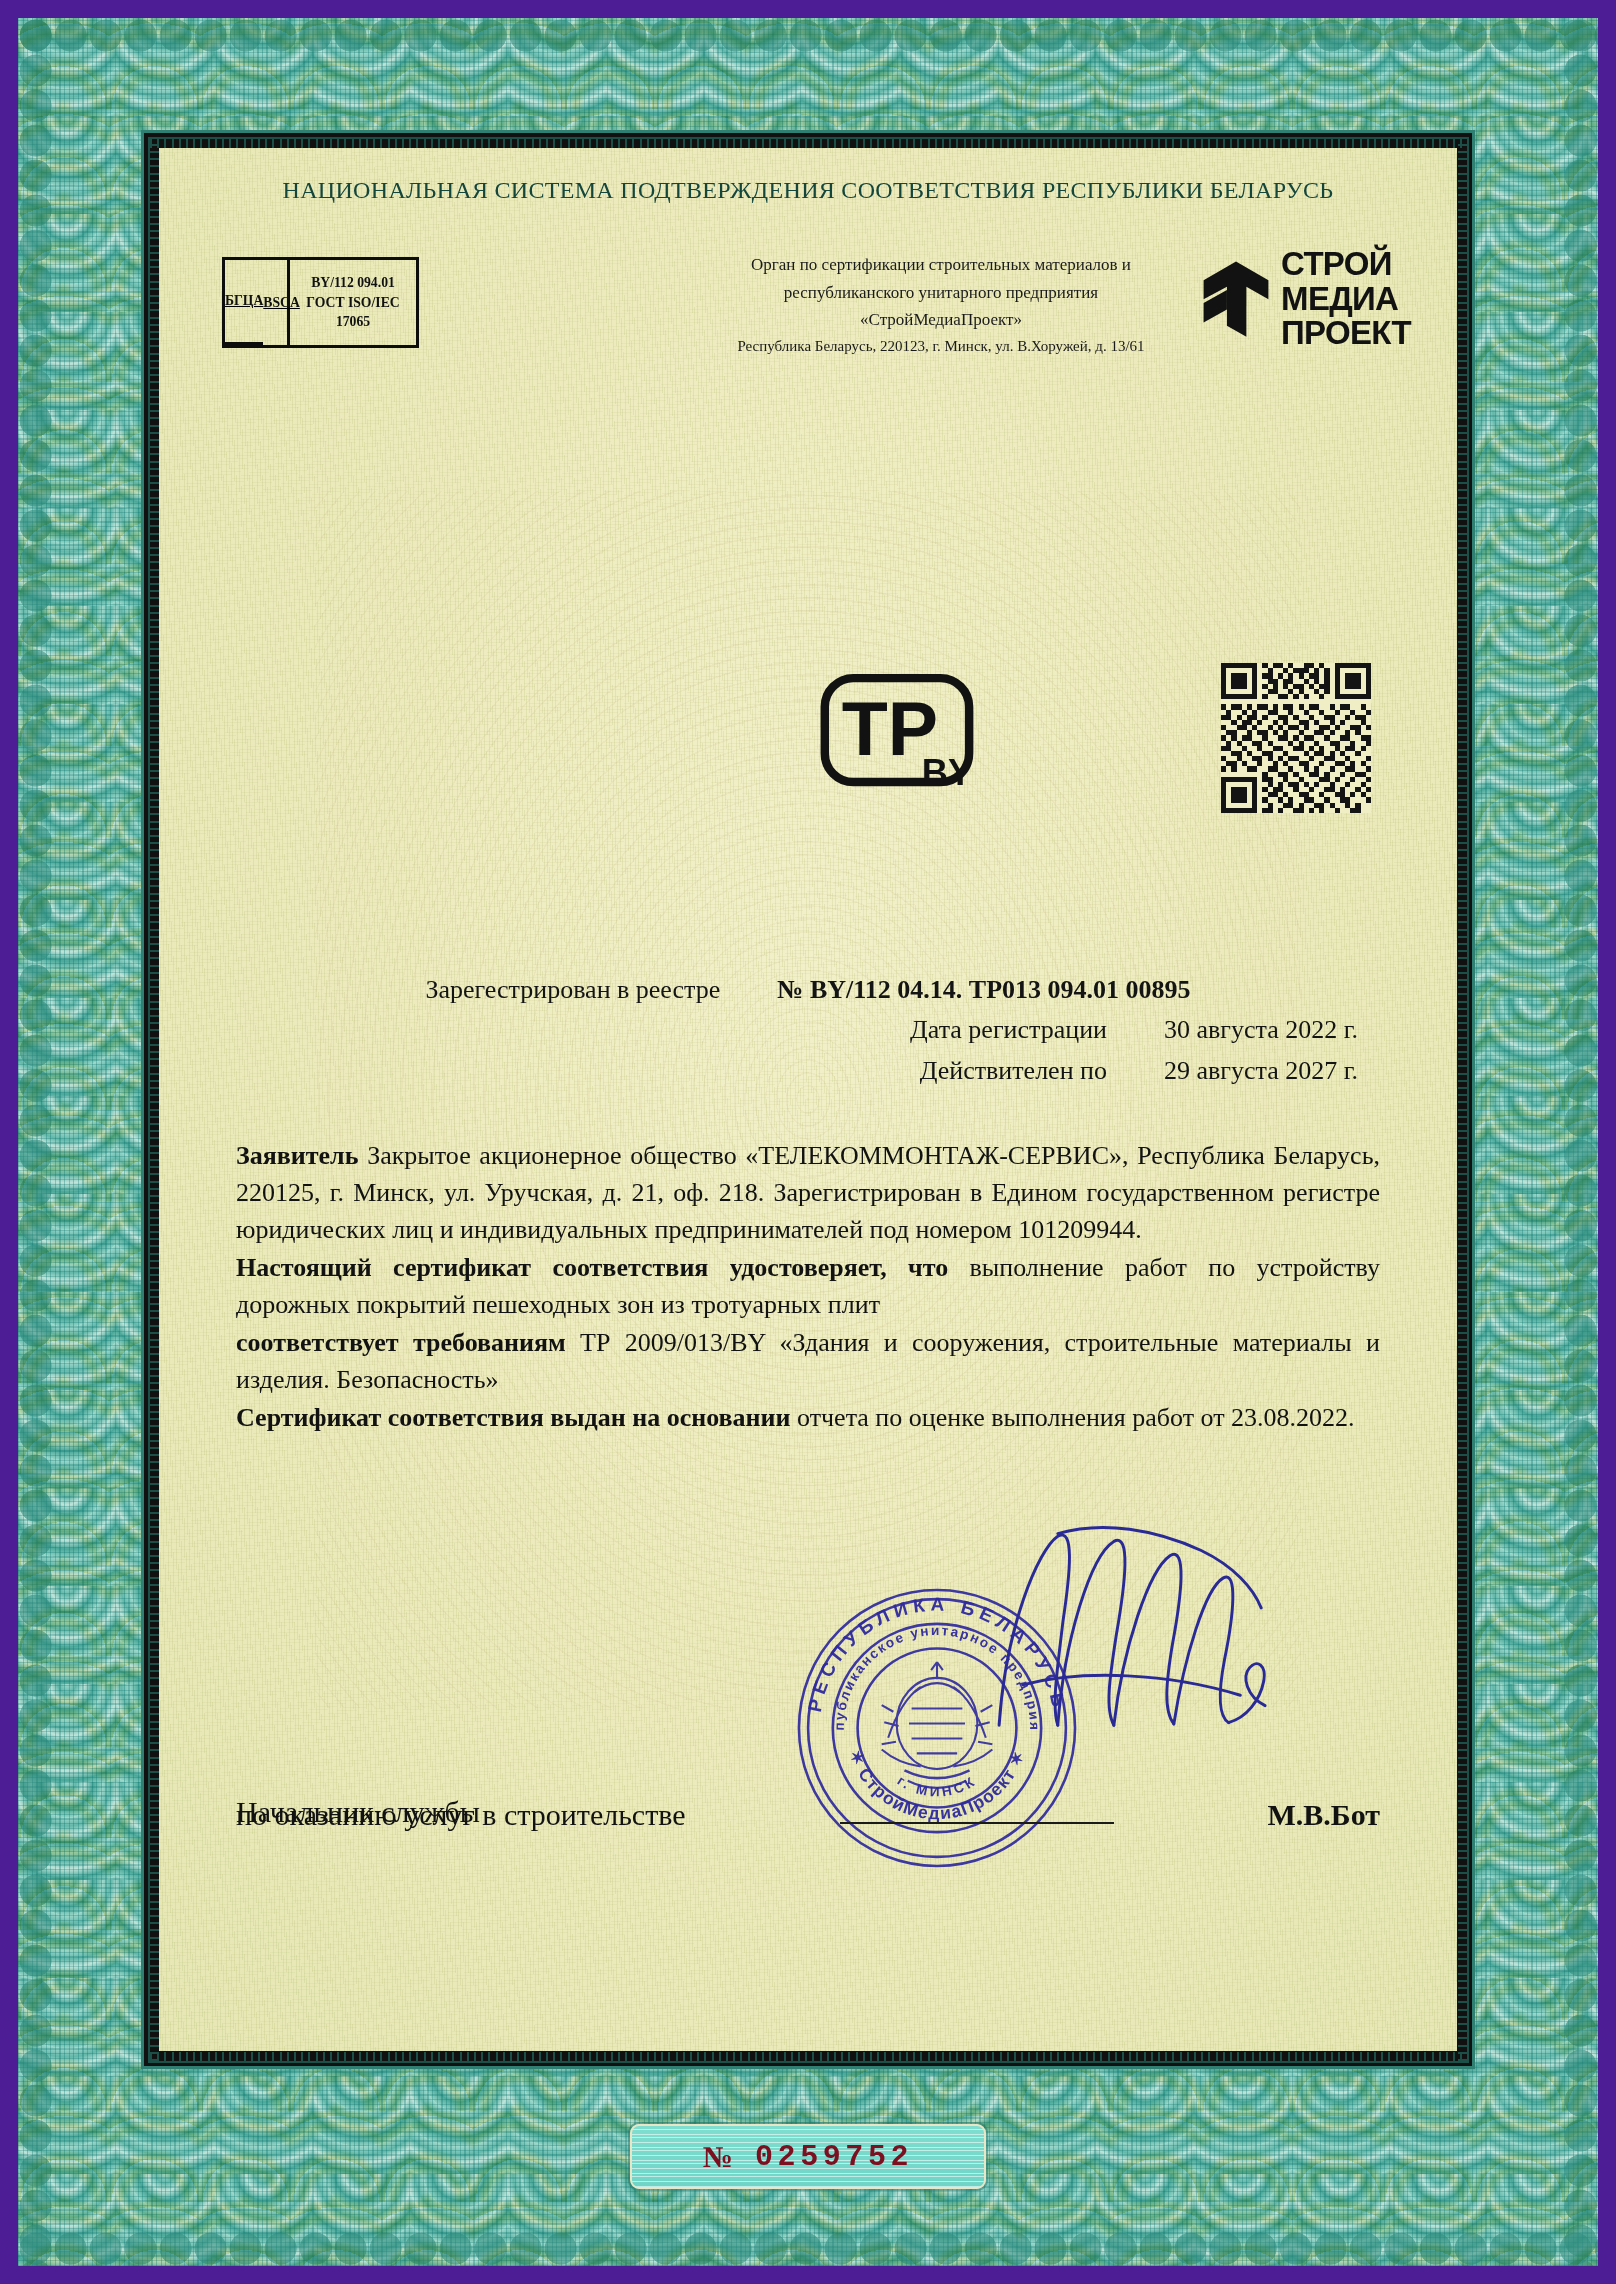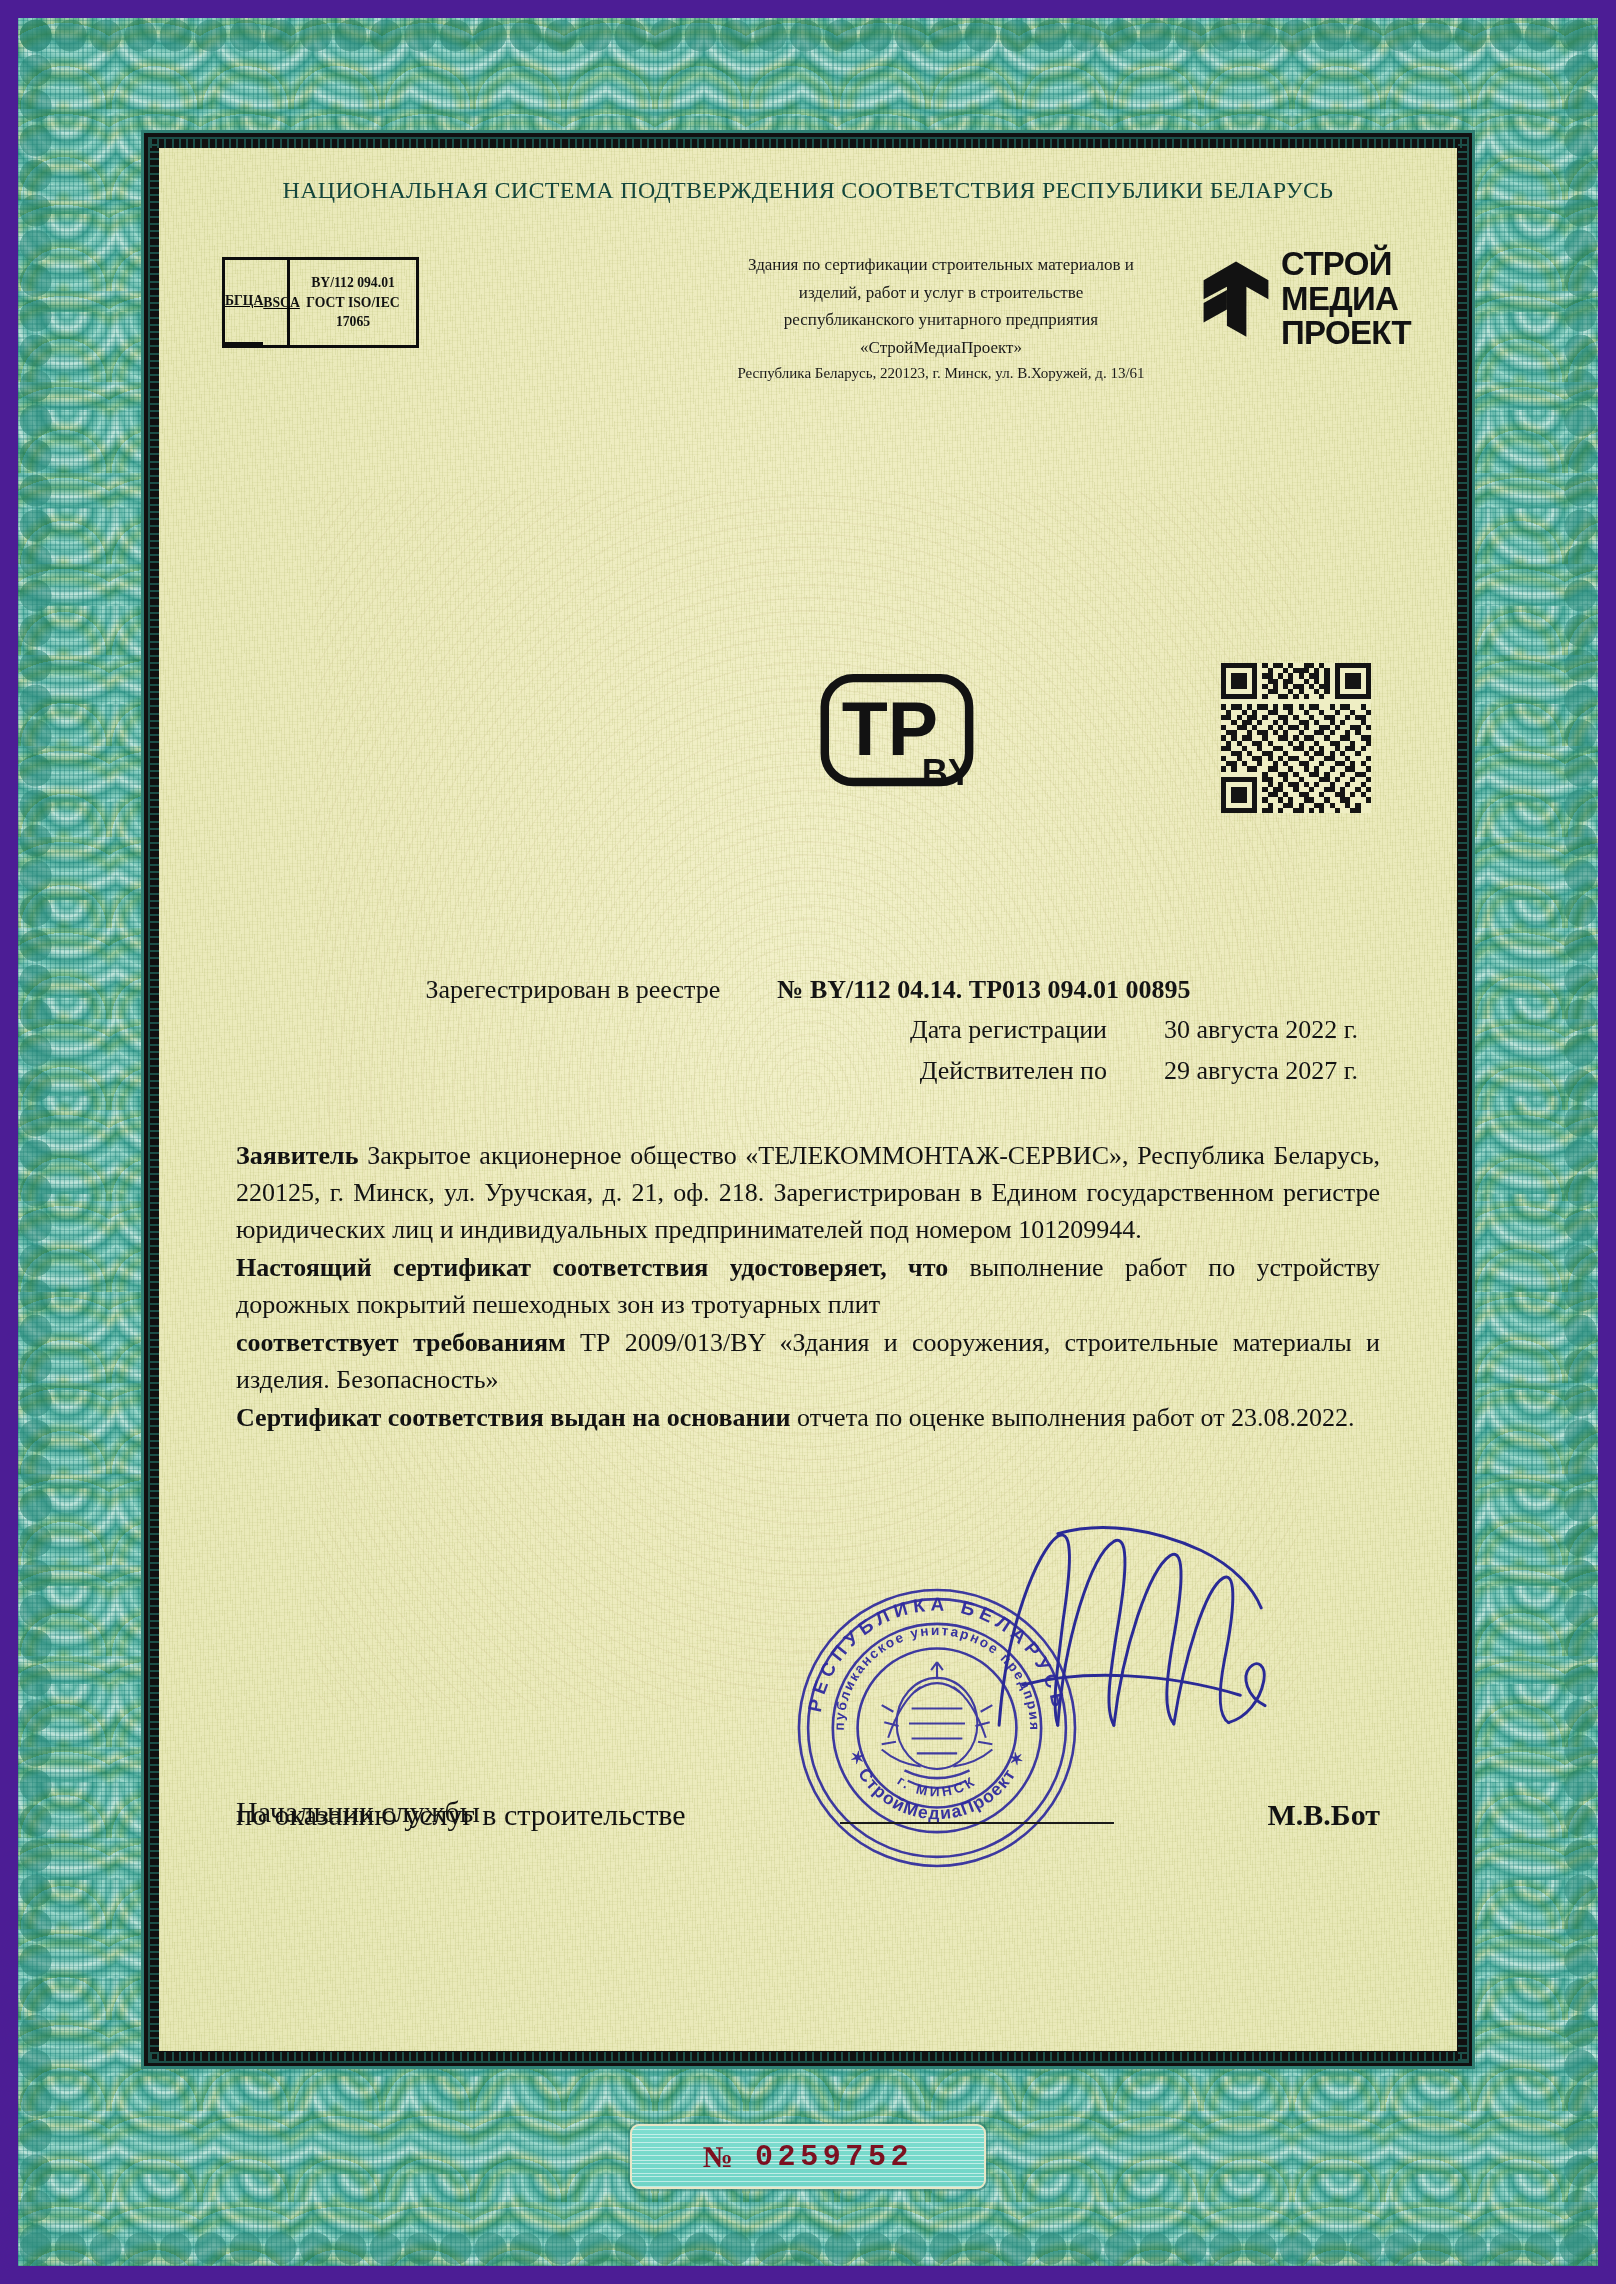--- a/index.html
+++ b/index.html
@@ -216,22 +216,21 @@
             <div class="cell">БГЦА</div>
             <div class="cell">BSCA</div>
           </div>
           <div class="accred-right">
             <div>BY/112 094.01</div>
             <div>ГОСТ ISO/IEC 17065</div>
           </div>
         </div>
 
         <div class="org-block">
-          <div>Здания по сертификации строительных материалов и</div>
-          <div>изделий, работ и услуг в строительстве</div>
+          <div>Орган по сертификации строительных материалов и</div>
           <div>республиканского унитарного предприятия</div>
           <div>«СтройМедиаПроект»</div>
           <div class="org-addr">Республика Беларусь, 220123, г. Минск, ул. В.Хоружей, д. 13/61</div>
         </div>
 
         <div class="logo">
           <span class="logo-mark">
             <svg viewBox="0 0 108 118" width="70" height="77" aria-hidden="true">
               <path d="M54 2 L104 31 L104 60 L70 41 L70 118 L40 101 L40 41 L4 60 L4 31 Z" fill="#121212"></path>
               <path d="M4 66 L40 46 L40 76 L4 96 Z" fill="#121212"></path>

